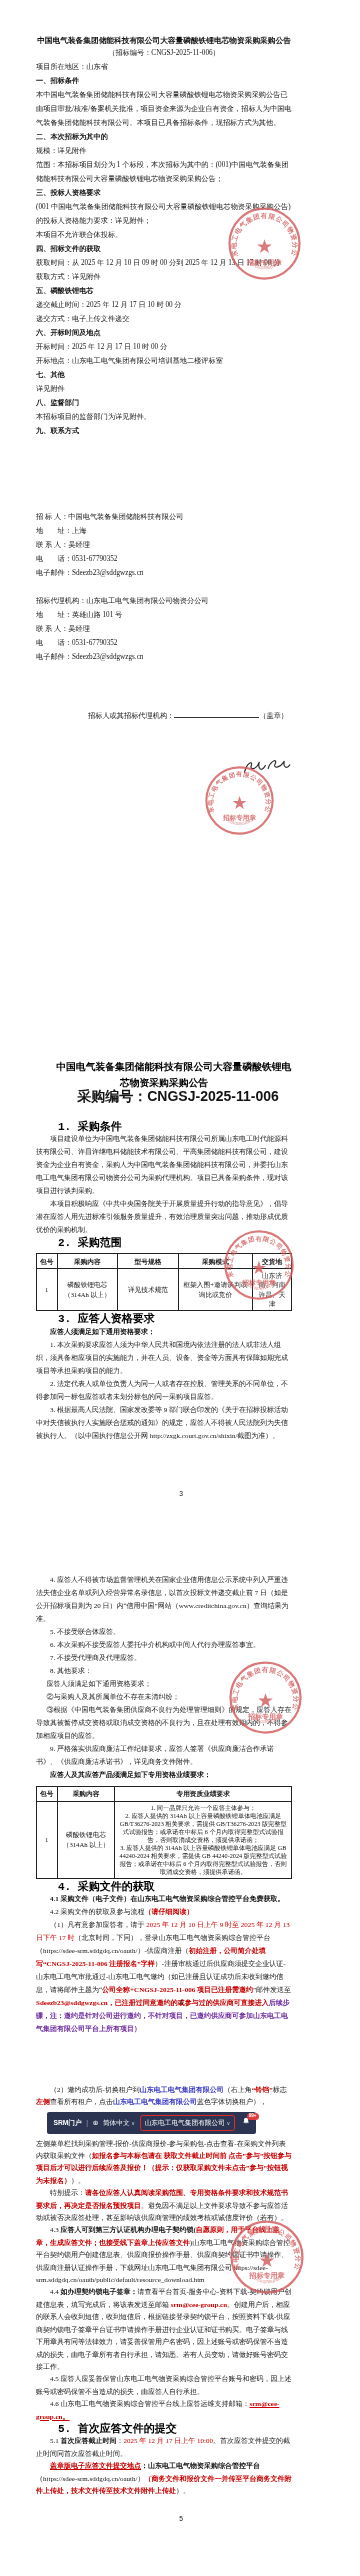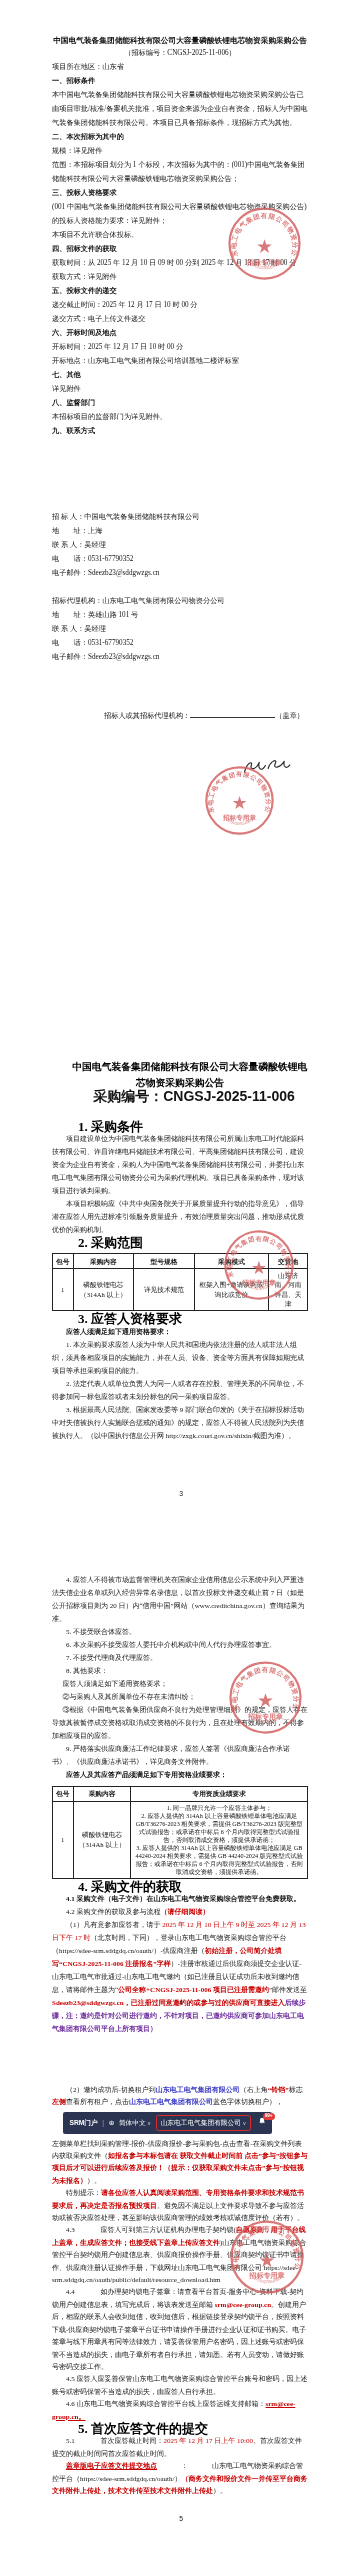--- a/index.html
+++ b/index.html
@@ -1,39 +1,39 @@
 <!DOCTYPE html>
 <html style="font-size:8.2px"><head>
 <meta charset="utf-8">
 <style>
   html,body{margin:0;padding:0;background:#888;}
   #doc{position:relative;width:361px;height:3058px;background:#ffffff;margin:0 auto;overflow:hidden;}
-  .blk{position:absolute;left:52px;width:256px;}
+  .blk{position:absolute;left:36px;width:256px;}
   
   .d1{font-family:"Liberation Serif","DejaVu Serif",serif;font-size:7.2px;line-height:14px;color:#141414;}
   .d1 p{margin:0;}
   .t1{text-align:center;font-weight:bold;font-size:7.7px;line-height:11.3px;margin:0 0 4.1px;}
   .sub1{text-align:center;margin:0 0 8.2px;}
   .hd{font-weight:bold;margin-top:4.6px;}
   .sp{height:72px;}
   .signline{margin-top:8.2px;}
   .blank{display:inline-block;border-bottom:0.5px solid #333;height:7.2px;vertical-align:baseline;}
   .sealrow{margin-top:11.3px;padding-left:52px;}
   
   .d2{font-family:"Liberation Serif","DejaVu Serif",serif;font-size:7px;line-height:13px;color:#141414;}
   .d2 p{margin:0;text-indent:2em;}
   .d2 p.ni{text-indent:0;}
   .t2{font-family:"Liberation Sans","DejaVu Sans",sans-serif;font-weight:bold;font-size:9.8px;line-height:15.5px;text-align:center;text-indent:0;margin:0;color:#000;}
   .code2{font-family:"Liberation Sans","DejaVu Sans",sans-serif;font-weight:bold;font-size:14px;text-align:center;text-indent:0;margin-top:5.2px;}
-  .sh{font-family:Liberation Serif, serif;font-weight:bold;font-size:13px;line-height:12.4px;margin:8.2px 0 4.1px;text-indent:0;color:#000;}
+  .sh{font-family:Liberation Mono, monospace;font-weight:bold;font-size:11px;line-height:12.4px;margin:8.2px 0 4.1px;text-indent:0;color:#000;}
   .sub-ind{text-indent:1.5em !important;}
   .bld{font-weight:bold;}
   
   .bk{color:inherit;}
-  .bkb{font-weight:normal;margin-left:24px;}
+  .bkb{font-weight:bold;}
   .rd{color:#c80000;}
   .rdb{color:#c80000;font-weight:bold;}
   .rdbu{color:#c80000;font-weight:bold;text-decoration:underline;}
   .pu{color:#7030a0;font-weight:bold;}
   .blb{color:#3b3bc4;font-weight:bold;}
   
   table.tbl{border-collapse:collapse;width:256px;margin:4.1px 0 2.1px;font-size:6.7px;line-height:9.3px;}
   table.tbl th,table.tbl td{border:0.5px solid #222;text-align:center;padding:2.1px 2.6px;font-weight:bold;}
   table.tbl td{font-weight:normal;}
   table.tbl{border-top:1.3px solid #000;border-bottom:1.3px solid #000;}
@@ -83,21 +83,21 @@
     <p>本中国电气装备集团储能科技有限公司大容量磷酸铁锂电芯物资采购采购公告已由项目审批/核准/备案机关批准，项目资金来源为企业自有资金，招标人为中国电气装备集团储能科技有限公司。本项目已具备招标条件，现招标方式为其他。</p>
     <p class="hd">二、本次招标为其中的</p>
     <p>规模：详见附件</p>
     <p>范围：本招标项目划分为 1 个标段，本次招标为其中的：(001)中国电气装备集团储能科技有限公司大容量磷酸铁锂电芯物资采购采购公告；</p>
     <p class="hd">三、投标人资格要求</p>
     <p>(001 中国电气装备集团储能科技有限公司大容量磷酸铁锂电芯物资采购采购公告)的投标人资格能力要求：详见附件；</p>
     <p>本项目不允许联合体投标。</p>
     <p class="hd">四、招标文件的获取</p>
     <p>获取时间：从 2025 年 12 月 10 日 09 时 00 分到 2025 年 12 月 13 日 17 时 00 分</p>
     <p>获取方式：详见附件</p>
-    <p class="hd">五、投标文件的递交</p>
+    <p class="hd">五、磷酸铁锂电芯</p>
     <p>递交截止时间：2025 年 12 月 17 日 10 时 00 分</p>
     <p>递交方式：电子上传文件递交</p>
     <p class="hd">六、开标时间及地点</p>
     <p>开标时间：2025 年 12 月 17 日 10 时 00 分</p>
     <p>开标地点：山东电工电气集团有限公司培训基地二楼评标室</p>
     <p class="hd">七、其他</p>
     <p>详见附件</p>
     <p class="hd">八、监督部门</p>
     <p>本招标项目的监督部门为详见附件。</p>
     <p class="hd">九、联系方式</p>

